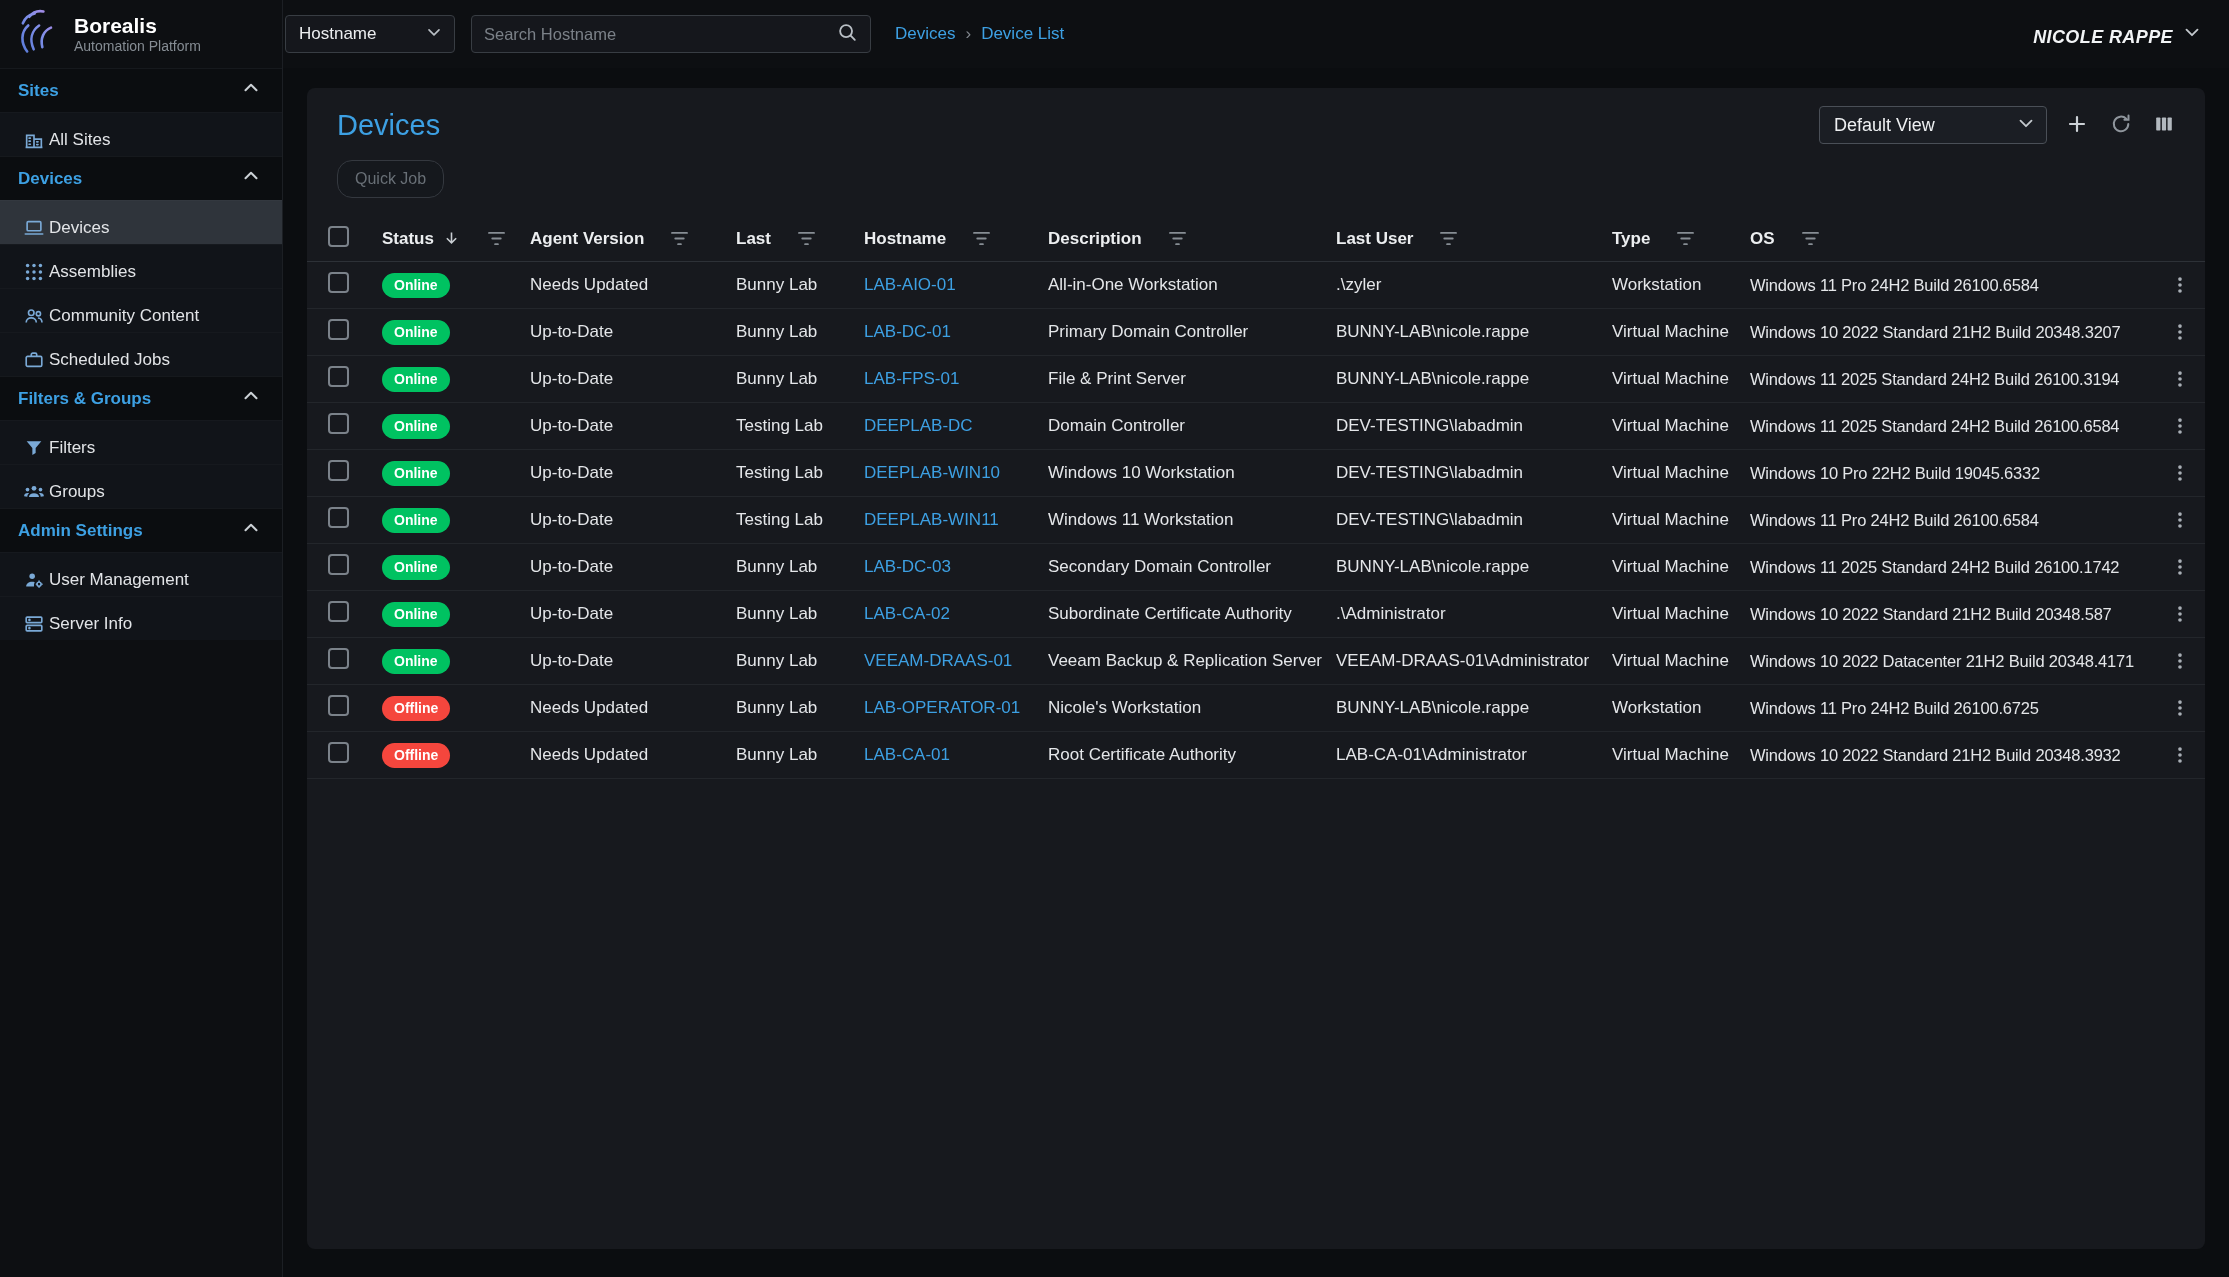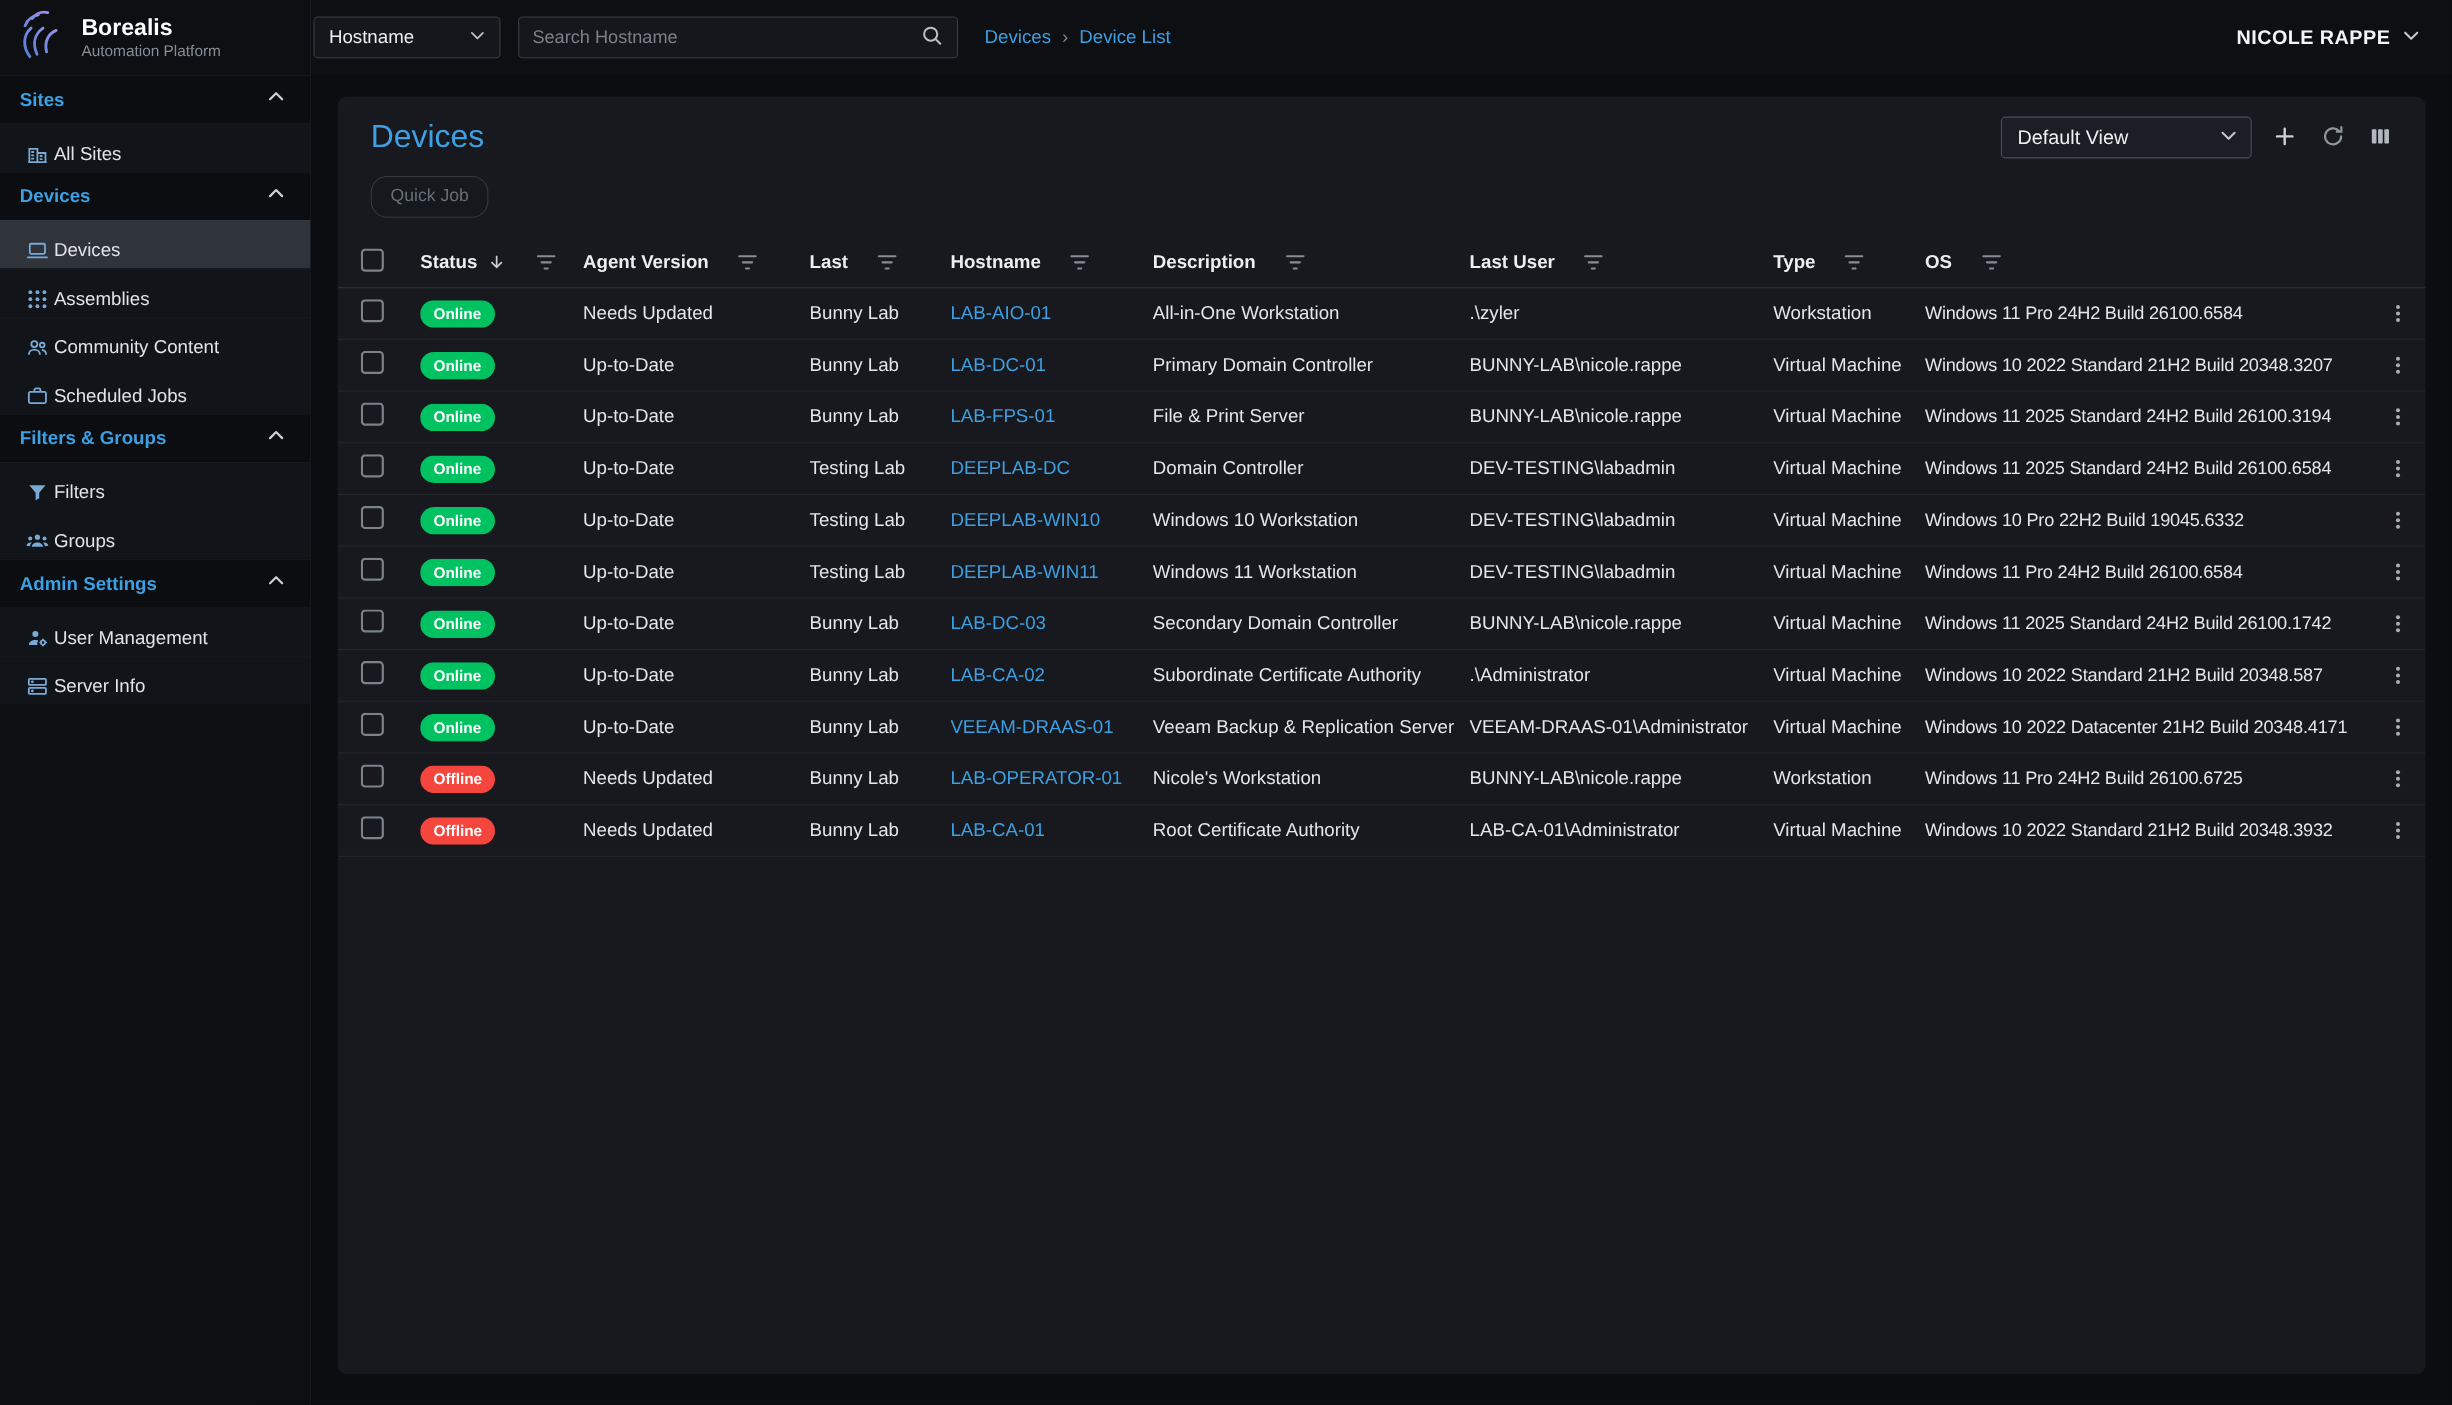--- a/index.html
+++ b/index.html
@@ -47,21 +47,21 @@
     background:#15171c; border:1px solid #383d43; border-radius:4px; padding:0 12px;
   }
   .search-box input {
     flex:1; background:transparent; border:none; outline:none;
     color:#737373; font-size:16.5px; font-family:"Liberation Sans", sans-serif;
   }
   .search-box input::placeholder { color:#7b8188; }
   .breadcrumb { margin-left:24px; display:flex; align-items:center; gap:10px; font-size:17px; }
   .breadcrumb a { color:#3da0e3; text-decoration:none; cursor:pointer; }
   .breadcrumb .sep { color:#80868d; }
-  .user-menu { margin-left:auto; display:flex; align-items:center; gap:8px; cursor:pointer; }
+  .user-menu { margin-left:auto; display:flex; align-items:flex-end; gap:8px; cursor:pointer;font-style:italic; }
   .user-menu .uname { font-size:18px; font-weight:bold; letter-spacing:0.4px; color:#f2f4f6; }
 
   
   .main-area { flex:1; padding:20px 24px 28px 24px; background:#0b0d10; display:flex; }
   .panel { flex:1; background:#17191e; border-radius:8px; overflow:hidden; display:flex; flex-direction:column; }
   .panel-head { display:flex; align-items:center; justify-content:space-between; padding:18px 28px 0 30px; }
   .page-title { color:#3da0e3; font-size:29px; font-weight:normal; }
   .view-controls { display:flex; align-items:center; gap:16px; }
   .view-select {
     width:228px; height:38px; display:flex; align-items:center; justify-content:space-between;

